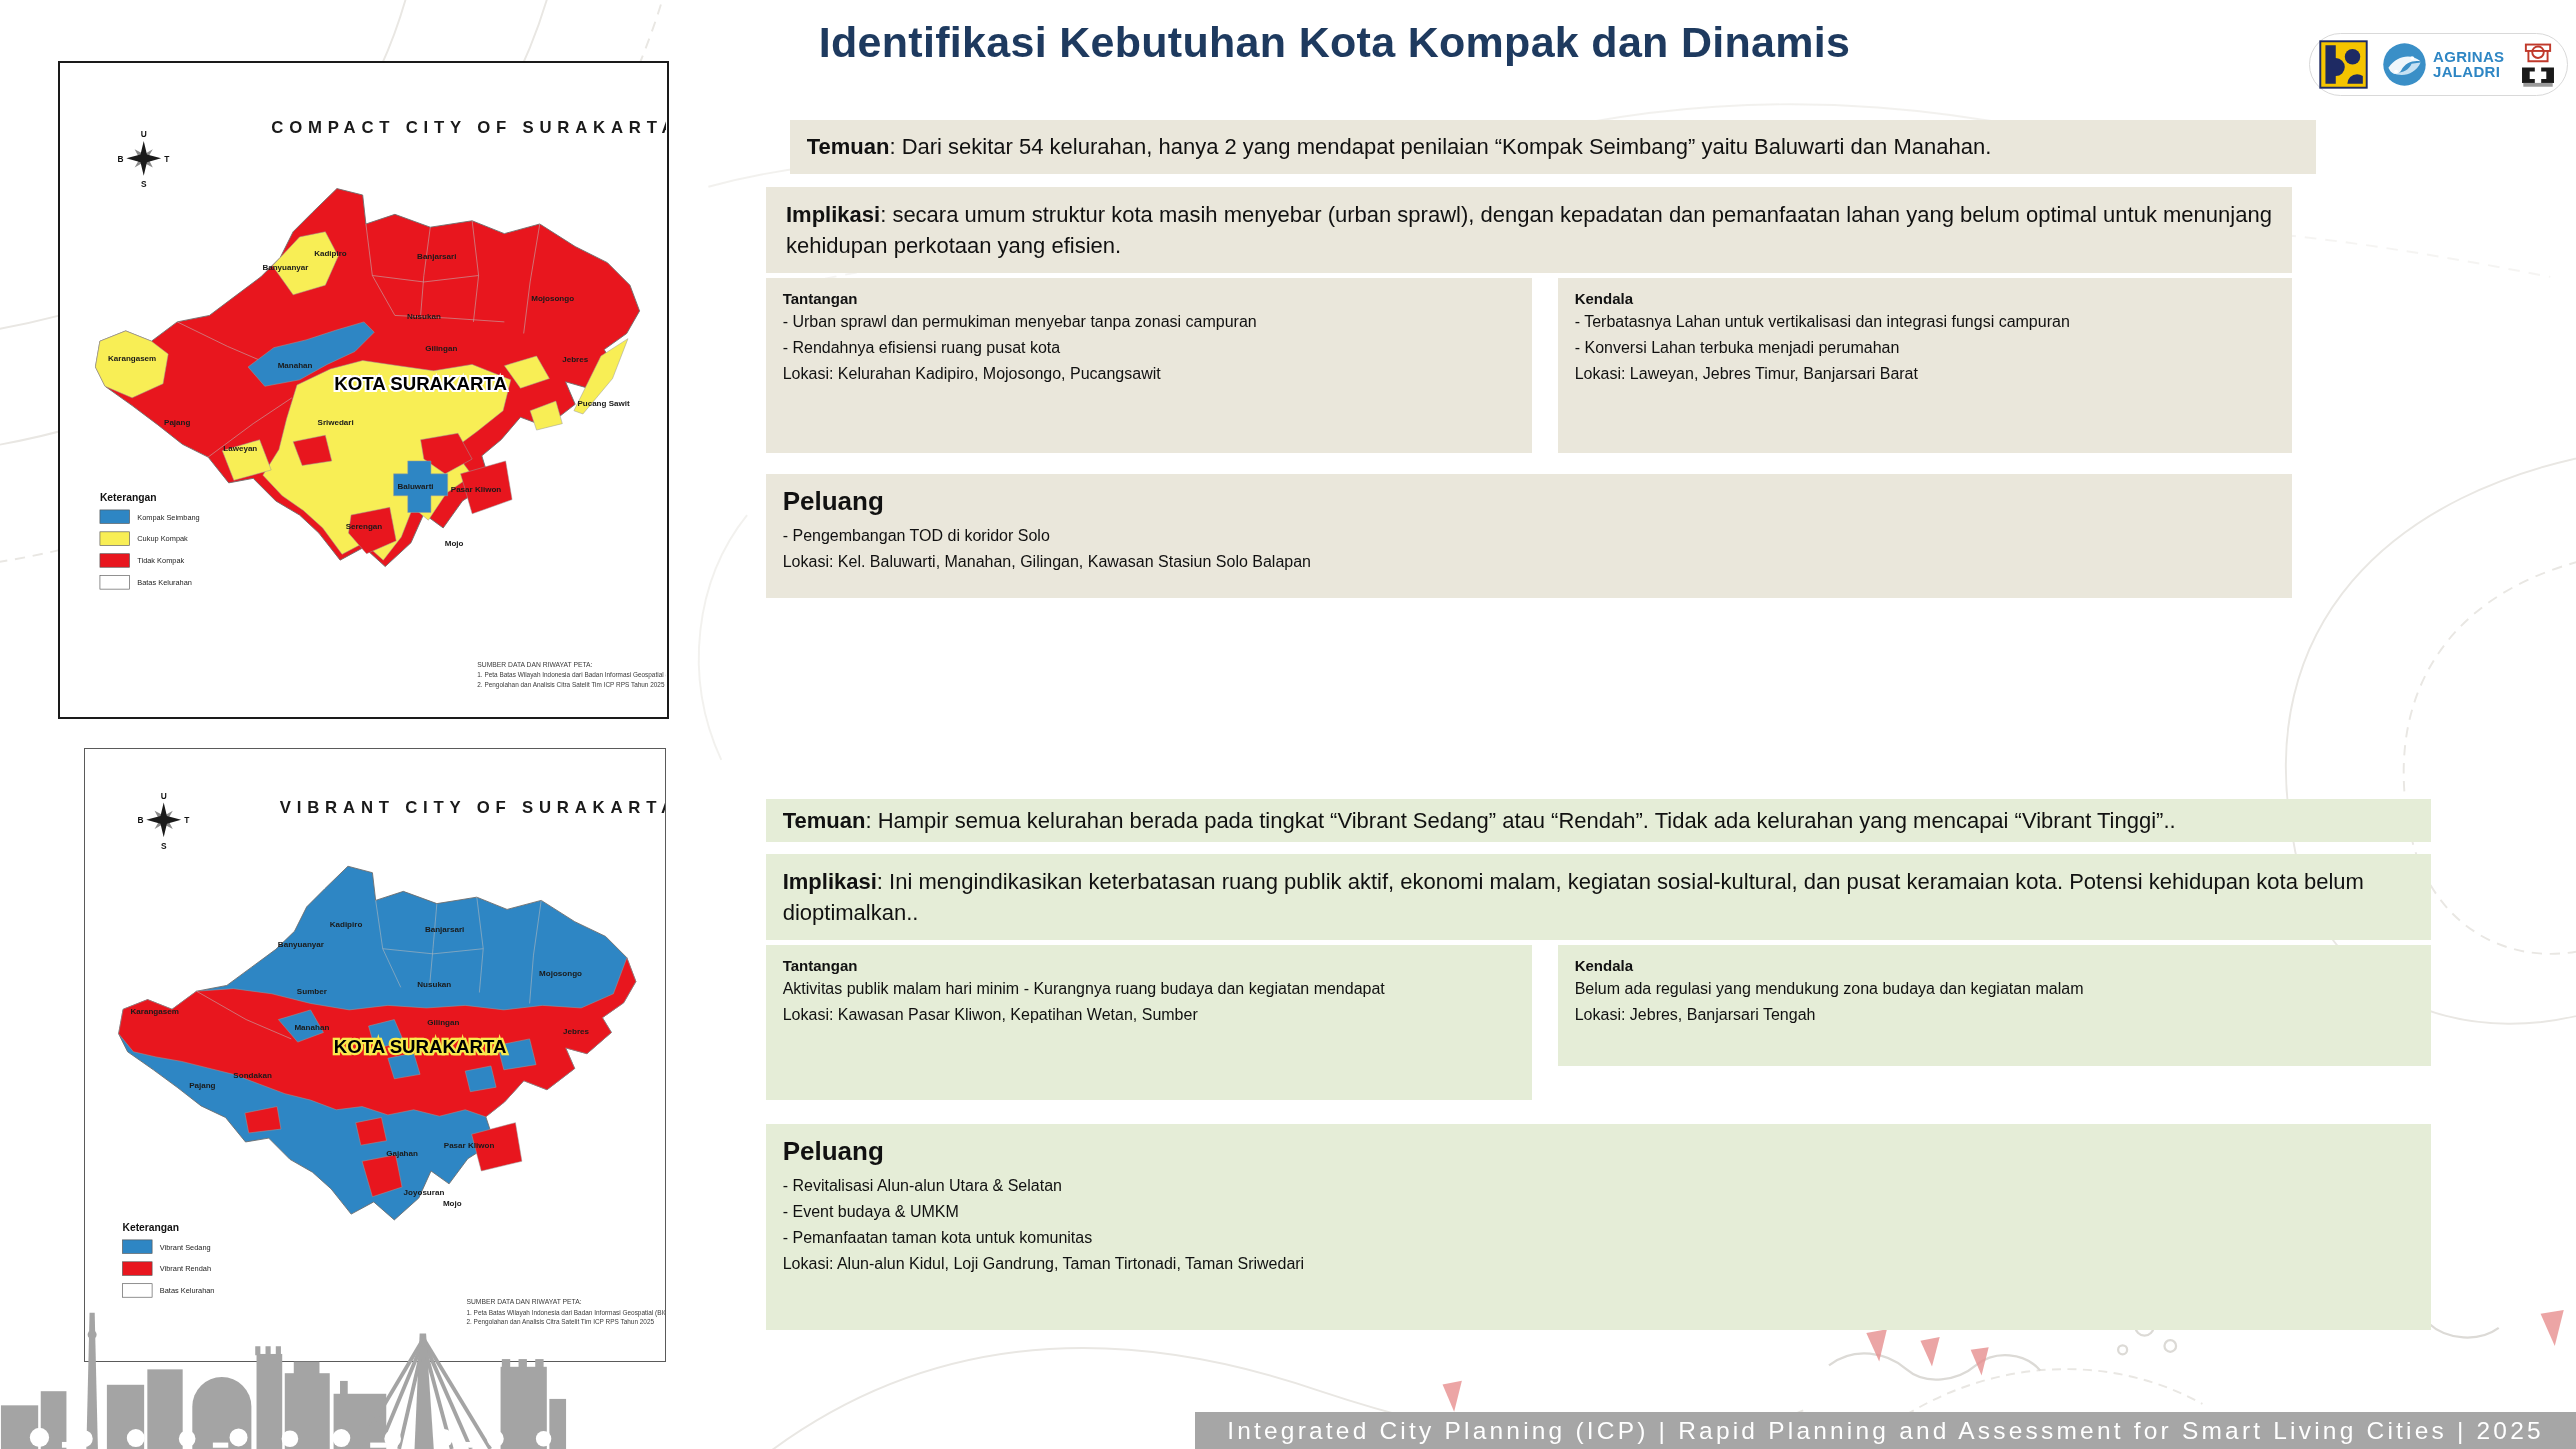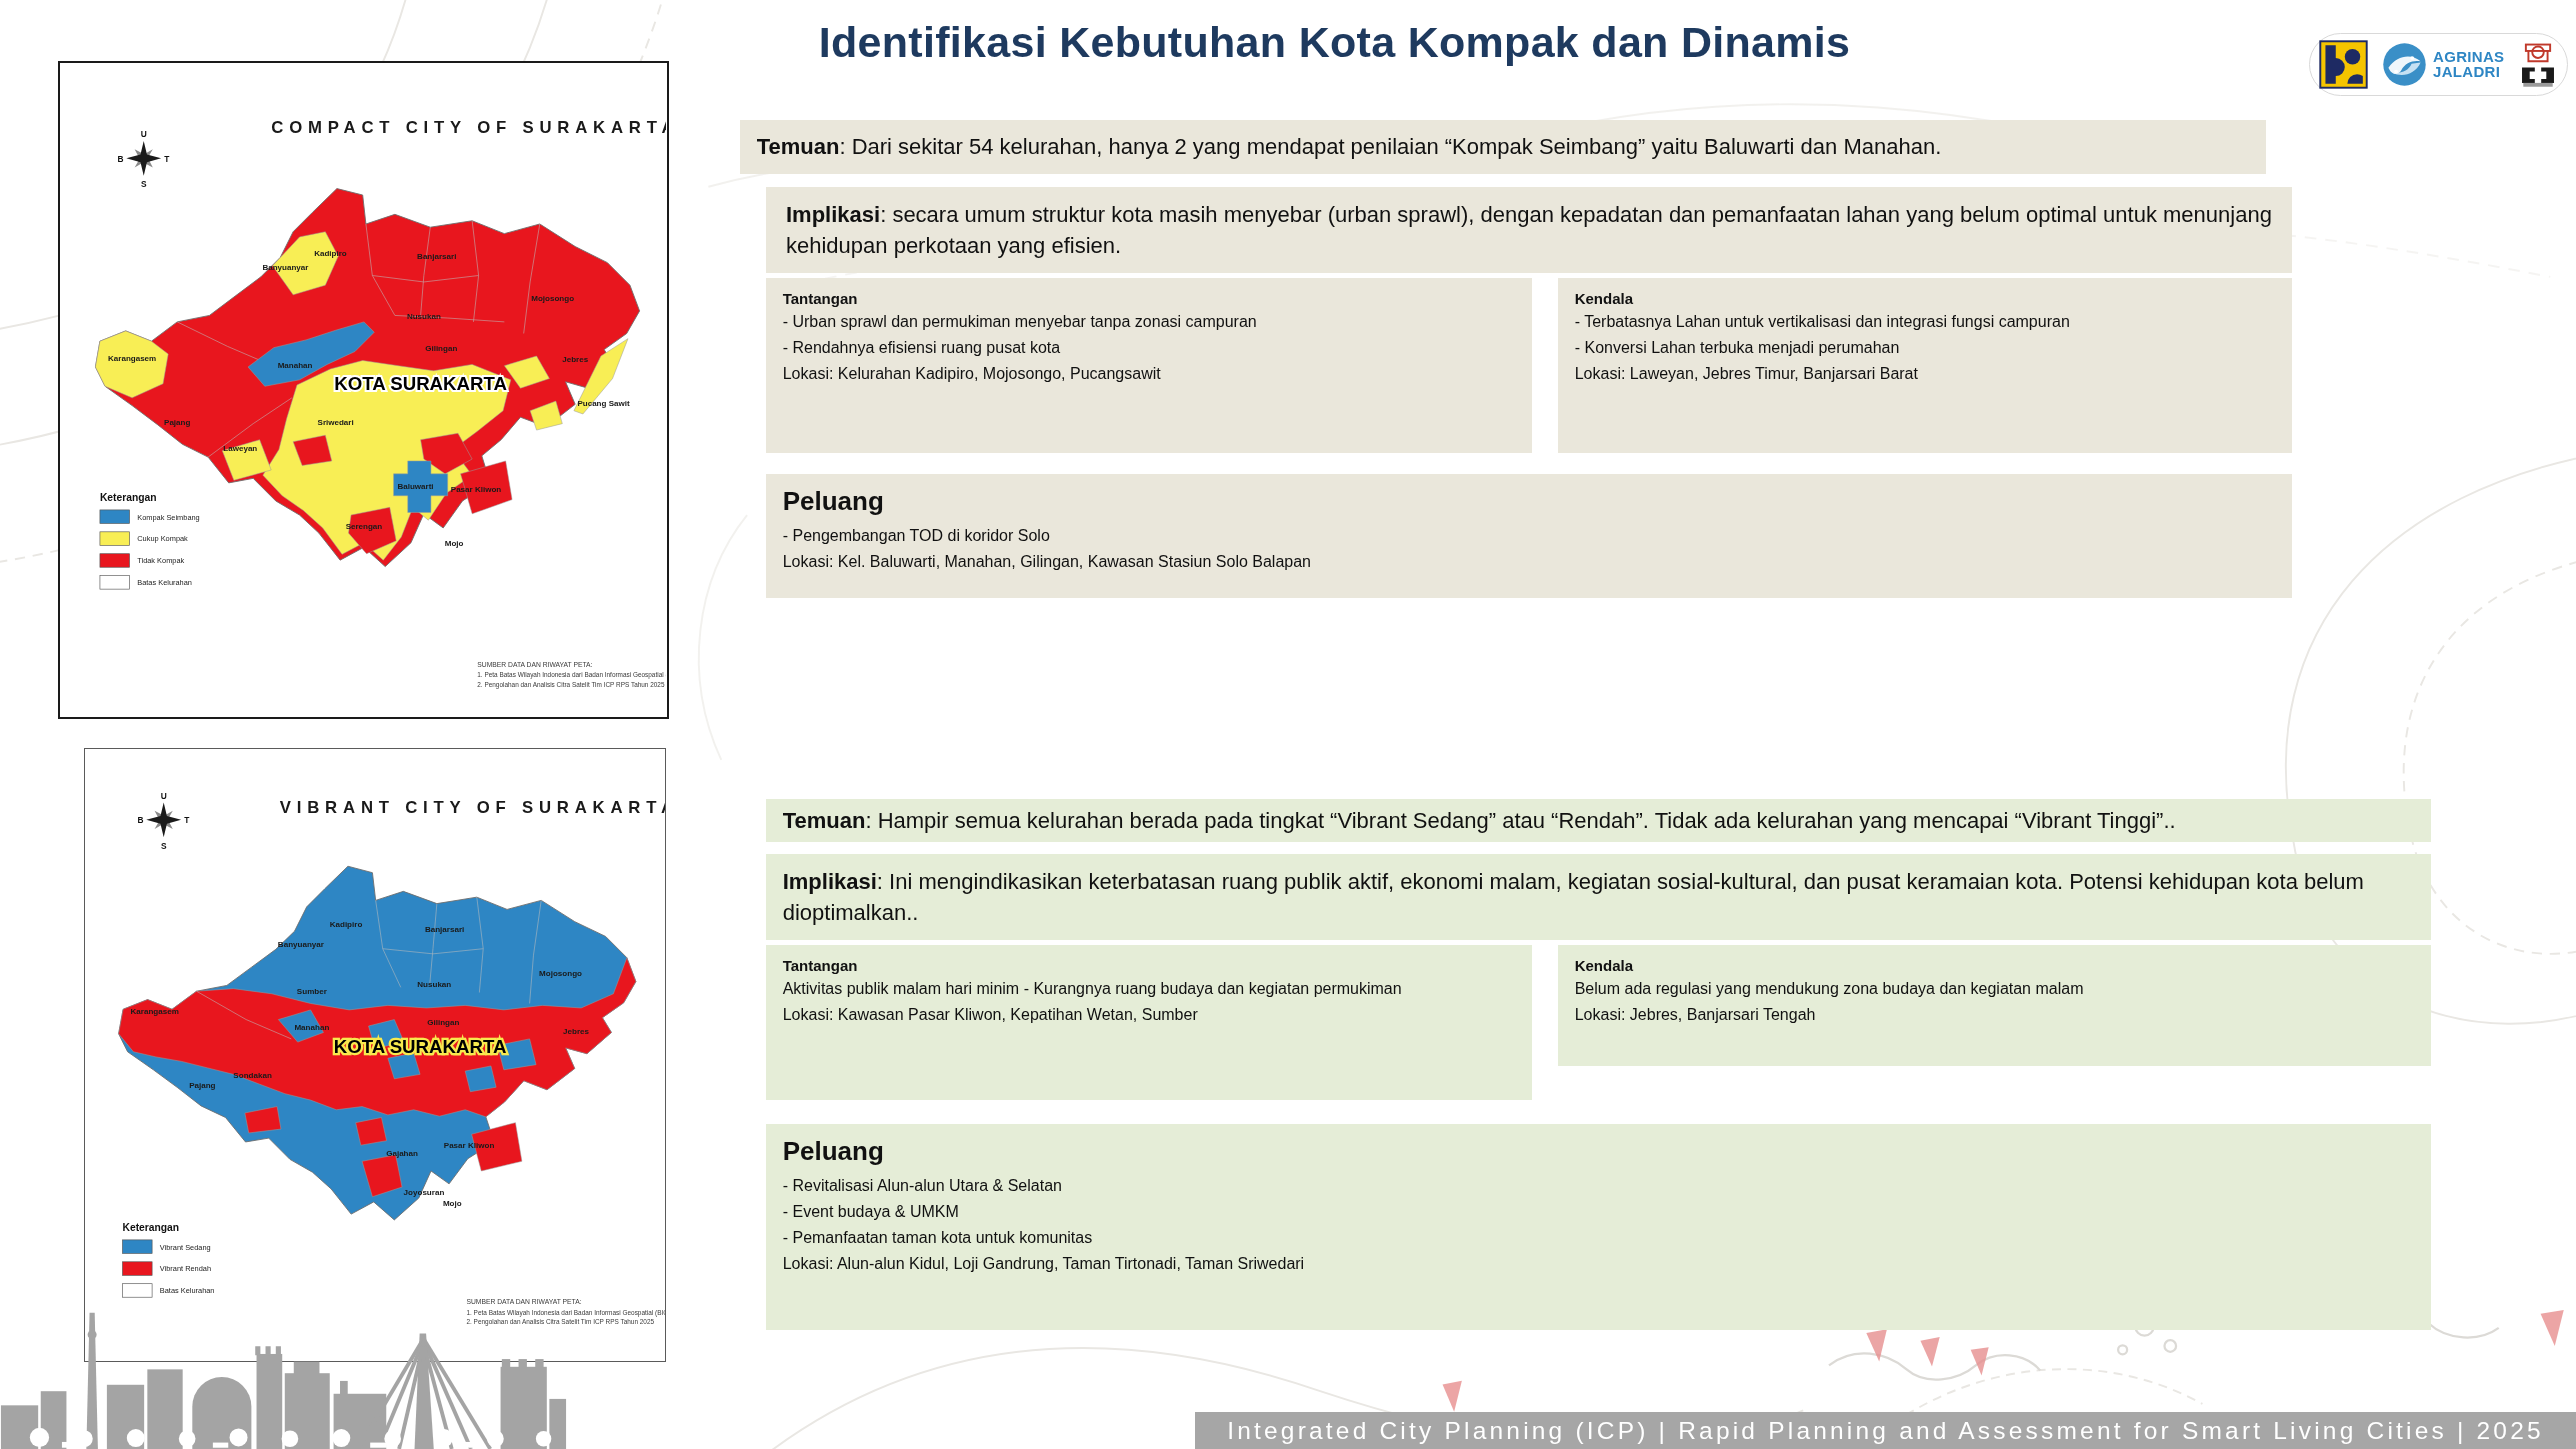--- a/index.html
+++ b/index.html
@@ -47,21 +47,21 @@
   .beige{background:var(--box-beige);}
   .green{background:var(--box-green);}
   .center-v{display:flex;align-items:center;}
   .body-t{font-size:22px;line-height:1.45;color:#111;}
   .body-t b{font-weight:700;}
   .line{font-size:16px;line-height:1.62;color:#111;}
   .h{font-size:15px;font-weight:700;margin-bottom:2.6px;color:#111;}
   .hbig{font-size:26px;font-weight:700;margin-bottom:6.4px;color:#111;}
 
   
-  #t1{left:740px;top:120px;width:1526px;height:54px;}
+  #t1{left:790px;top:120px;width:1526px;height:54px;}
   #i1{left:766px;top:187px;width:1526px;height:86px;padding-left:20px;}
   #c1{left:766px;top:278px;width:766px;height:175px;}
   #k1{left:1558px;top:278px;width:734px;height:175px;}
   #p1{left:766px;top:474px;width:1526px;height:124px;}
 
   
   #t2{left:766px;top:799px;width:1665px;height:43px;padding:5.2px 16.7px;}
   #i2{left:766px;top:854px;width:1665px;height:86px;}
   #c2{left:766px;top:945px;width:766px;height:155px;}
   #k2{left:1558px;top:945px;width:873px;height:121px;}
@@ -323,21 +323,21 @@
   </div>
 
   <div class="box green center-v" id="t2">
     <p class="body-t" style="margin:0"><b>Temuan</b><span>: Hampir semua kelurahan berada pada tingkat “Vibrant Sedang” atau “Rendah”. Tidak ada kelurahan yang mencapai “Vibrant Tinggi”..</span></p>
   </div>
   <div class="box green" id="i2">
     <p class="body-t" style="margin:0"><b>Implikasi</b><span>: Ini mengindikasikan keterbatasan ruang publik aktif, ekonomi malam, kegiatan sosial-kultural, dan pusat keramaian kota. Potensi kehidupan kota belum dioptimalkan..</span></p>
   </div>
   <div class="box green" id="c2">
     <div class="h">Tantangan</div>
-    <div class="line">Aktivitas publik malam hari minim - Kurangnya ruang budaya dan kegiatan permukiman</div>
+    <div class="line">Aktivitas publik malam hari minim - Kurangnya ruang budaya dan kegiatan mendapat</div>
     <div class="line">Lokasi: Kawasan Pasar Kliwon, Kepatihan Wetan, Sumber</div>
   </div>
   <div class="box green" id="k2">
     <div class="h">Kendala</div>
     <div class="line">Belum ada regulasi yang mendukung zona budaya dan kegiatan malam</div>
     <div class="line">Lokasi: Jebres, Banjarsari Tengah</div>
   </div>
   <div class="box green" id="p2">
     <div class="hbig">Peluang</div>
     <div class="line">- Revitalisasi Alun-alun Utara &amp; Selatan</div>

